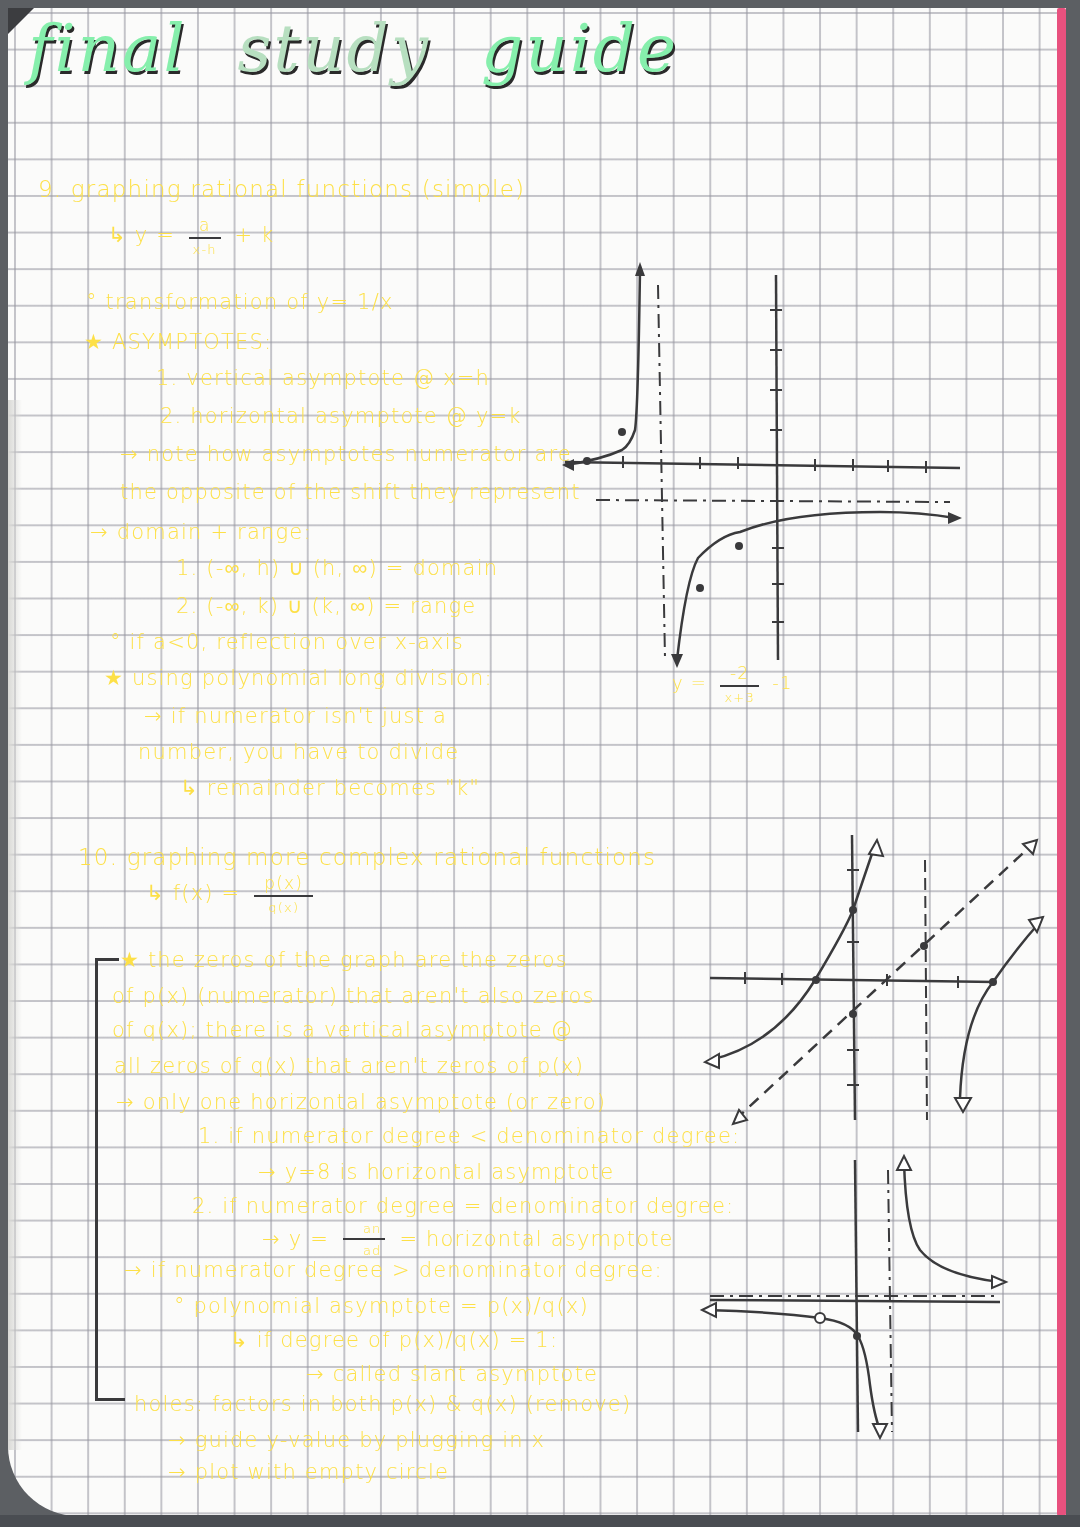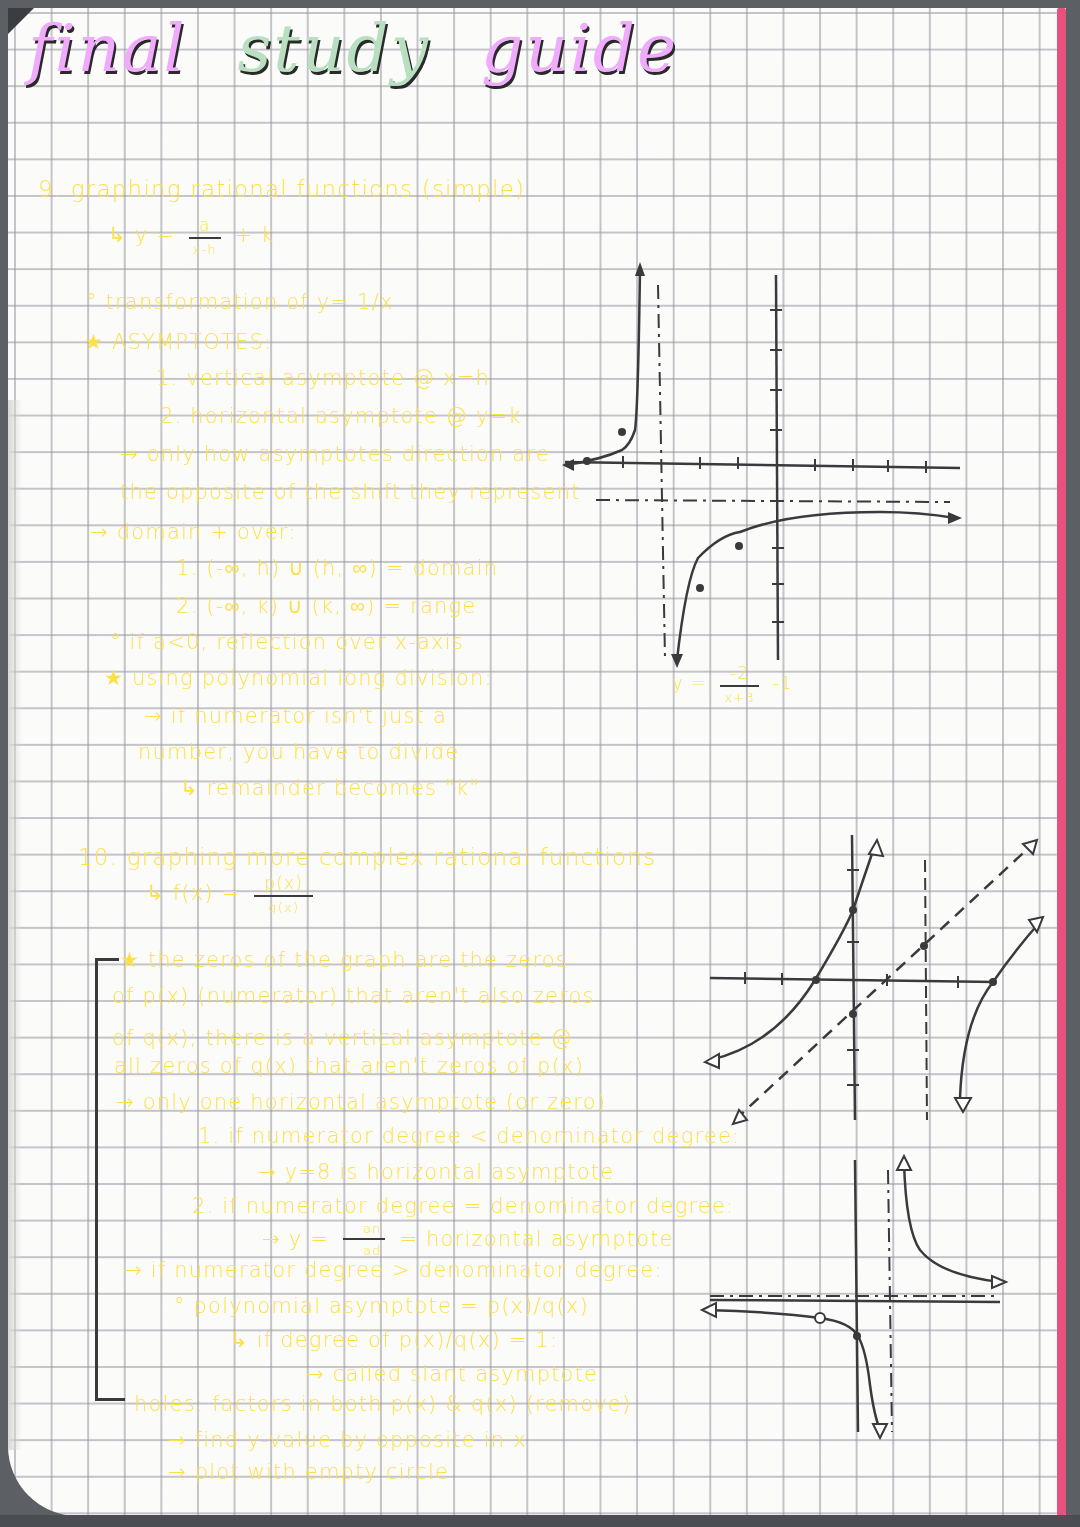--- a/index.html
+++ b/index.html
@@ -32,21 +32,21 @@
     .bottom-edge {
       position: absolute; left: 0; bottom: 0; width: 1080px; height: 12px; background: #4a4d52;
     }
 
     .title {
       position: absolute; top: 10px; left: 28px; height: 100px;
       font-family: "DejaVu Serif", serif; font-style: italic; font-size: 66px;
       letter-spacing: 2px; white-space: nowrap;
     }
     .title span { display: inline-block; margin-right: 28px; }
-    .t-blue { color: #f0abfc; text-shadow: 2px 3px 0 #2a2a2a; }
+    .t-blue { color: #86efac; text-shadow: 2px 3px 0 #2a2a2a; }
     .t-green { color: #b7dfc0; text-shadow: 2px 3px 0 #2a2a2a; }
 
     .hw {
       position: absolute; color: #fde047; font-family: "DejaVu Sans", sans-serif;
       font-size: 21px; letter-spacing: 1.2px; white-space: nowrap; font-weight: 300;
     }
     .hw.big { font-size: 23px; }
     .frac { display: inline-flex; flex-direction: column; align-items: center; vertical-align: middle; margin: 0 6px; }
     .frac .num { border-bottom: 2px solid #3a3a3c; padding: 0 10px 2px; font-size: 17px; line-height: 1.1; }
     .frac .den { padding-top: 4px; font-size: 13px; line-height: 1.1; }
@@ -82,23 +82,23 @@
     <span class="num">a</span>
     <span class="den">x-h</span>
   </span>
   <span>+ k</span>
 </div>
 
 <div class="hw" style="left:86px; top:290px;">° transformation of y= 1/x</div>
 <div class="hw" style="left:84px; top:330px;">★ ASYMPTOTES:</div>
 <div class="hw" style="left:156px; top:366px;">1. vertical asymptote @ x=h</div>
 <div class="hw" style="left:160px; top:404px;">2. horizontal asymptote @ y=k</div>
-<div class="hw" style="left:120px; top:442px;">→ only how asymptotes direction are</div>
+<div class="hw" style="left:120px; top:442px;">→ note how asymptotes numerator are</div>
 <div class="hw" style="left:120px; top:480px;">the opposite of the shift they represent</div>
-<div class="hw" style="left:90px; top:520px;">→ domain + over:</div>
+<div class="hw" style="left:90px; top:520px;">→ domain + range:</div>
 <div class="hw" style="left:176px; top:556px;">1. (-∞, h) ∪ (h, ∞) = domain</div>
 <div class="hw" style="left:176px; top:594px;">2. (-∞, k) ∪ (k, ∞) = range</div>
 <div class="hw" style="left:110px; top:630px;">° if a&lt;0, reflection over x-axis</div>
 <div class="hw" style="left:104px; top:666px;">★ using polynomial long division:</div>
 <div class="hw" style="left:144px; top:704px;">→ if numerator isn't just a</div>
 <div class="hw" style="left:138px; top:740px;">number, you have to divide</div>
 <div class="hw" style="left:180px; top:776px;">↳ remainder becomes "k"</div>
 
 <svg class="graph" style="left:560px; top:250px;" width="410" height="420" viewBox="0 0 410 420">
   <g stroke="#3a3a3c" stroke-width="2.5" fill="none">
@@ -159,40 +159,40 @@
     <span class="num">p(x)</span>
     <span class="den">q(x)</span>
   </span>
 </div>
 
 <div class="bracket"></div>
 <div class="bracket-foot"></div>
 
 <div class="hw" style="left:120px; top:948px;">★ the zeros of the graph are the zeros</div>
 <div class="hw" style="left:112px; top:984px;">of p(x) (numerator) that aren't also zeros</div>
-<div class="hw" style="left:112px; top:1018px;margin-top:8px;">of q(x); there is a vertical asymptote @</div>
+<div class="hw" style="left:112px; top:1018px;">of q(x); there is a vertical asymptote @</div>
 <div class="hw" style="left:114px; top:1054px;">all zeros of q(x) that aren't zeros of p(x)</div>
 <div class="hw" style="left:116px; top:1090px;">→ only one horizontal asymptote (or zero)</div>
 <div class="hw" style="left:198px; top:1124px;">1. if numerator degree &lt; denominator degree:</div>
 <div class="hw" style="left:258px; top:1160px;">→ y=8 is horizontal asymptote</div>
 <div class="hw" style="left:192px; top:1194px;">2. if numerator degree = denominator degree:</div>
 <div class="hw" style="left:262px; top:1222px;">
   <span>→ y =</span>
   <span class="frac small">
     <span class="num">an</span>
     <span class="den">ad</span>
   </span>
   <span>= horizontal asymptote</span>
 </div>
 <div class="hw" style="left:124px; top:1258px;">→ if numerator degree &gt; denominator degree:</div>
 <div class="hw" style="left:174px; top:1294px;">° polynomial asymptote = p(x)/q(x)</div>
 <div class="hw" style="left:230px; top:1328px;">↳ if degree of p(x)/q(x) = 1:</div>
 <div class="hw" style="left:306px; top:1362px;">→ called slant asymptote</div>
 <div class="hw" style="left:134px; top:1392px;">holes: factors in both p(x) &amp; q(x) (remove)</div>
-<div class="hw" style="left:168px; top:1428px;">→ find y-value by opposite in x</div>
+<div class="hw" style="left:168px; top:1428px;">→ guide y-value by plugging in x</div>
 <div class="hw" style="left:168px; top:1460px;">→ plot with empty circle</div>
 
 <svg class="graph" style="left:695px; top:830px;" width="350" height="300" viewBox="0 0 350 300">
   <g stroke="#3a3a3c" stroke-width="2.5" fill="none">
     <line x1="15" y1="148" x2="300" y2="152"></line>
     <line x1="157" y1="5" x2="160" y2="290"></line>
     <g stroke-width="2">
       <line x1="50" y1="142" x2="50" y2="154"></line>
         <line x1="87" y1="143" x2="87" y2="155"></line>
       <line x1="192" y1="144" x2="192" y2="156"></line>

